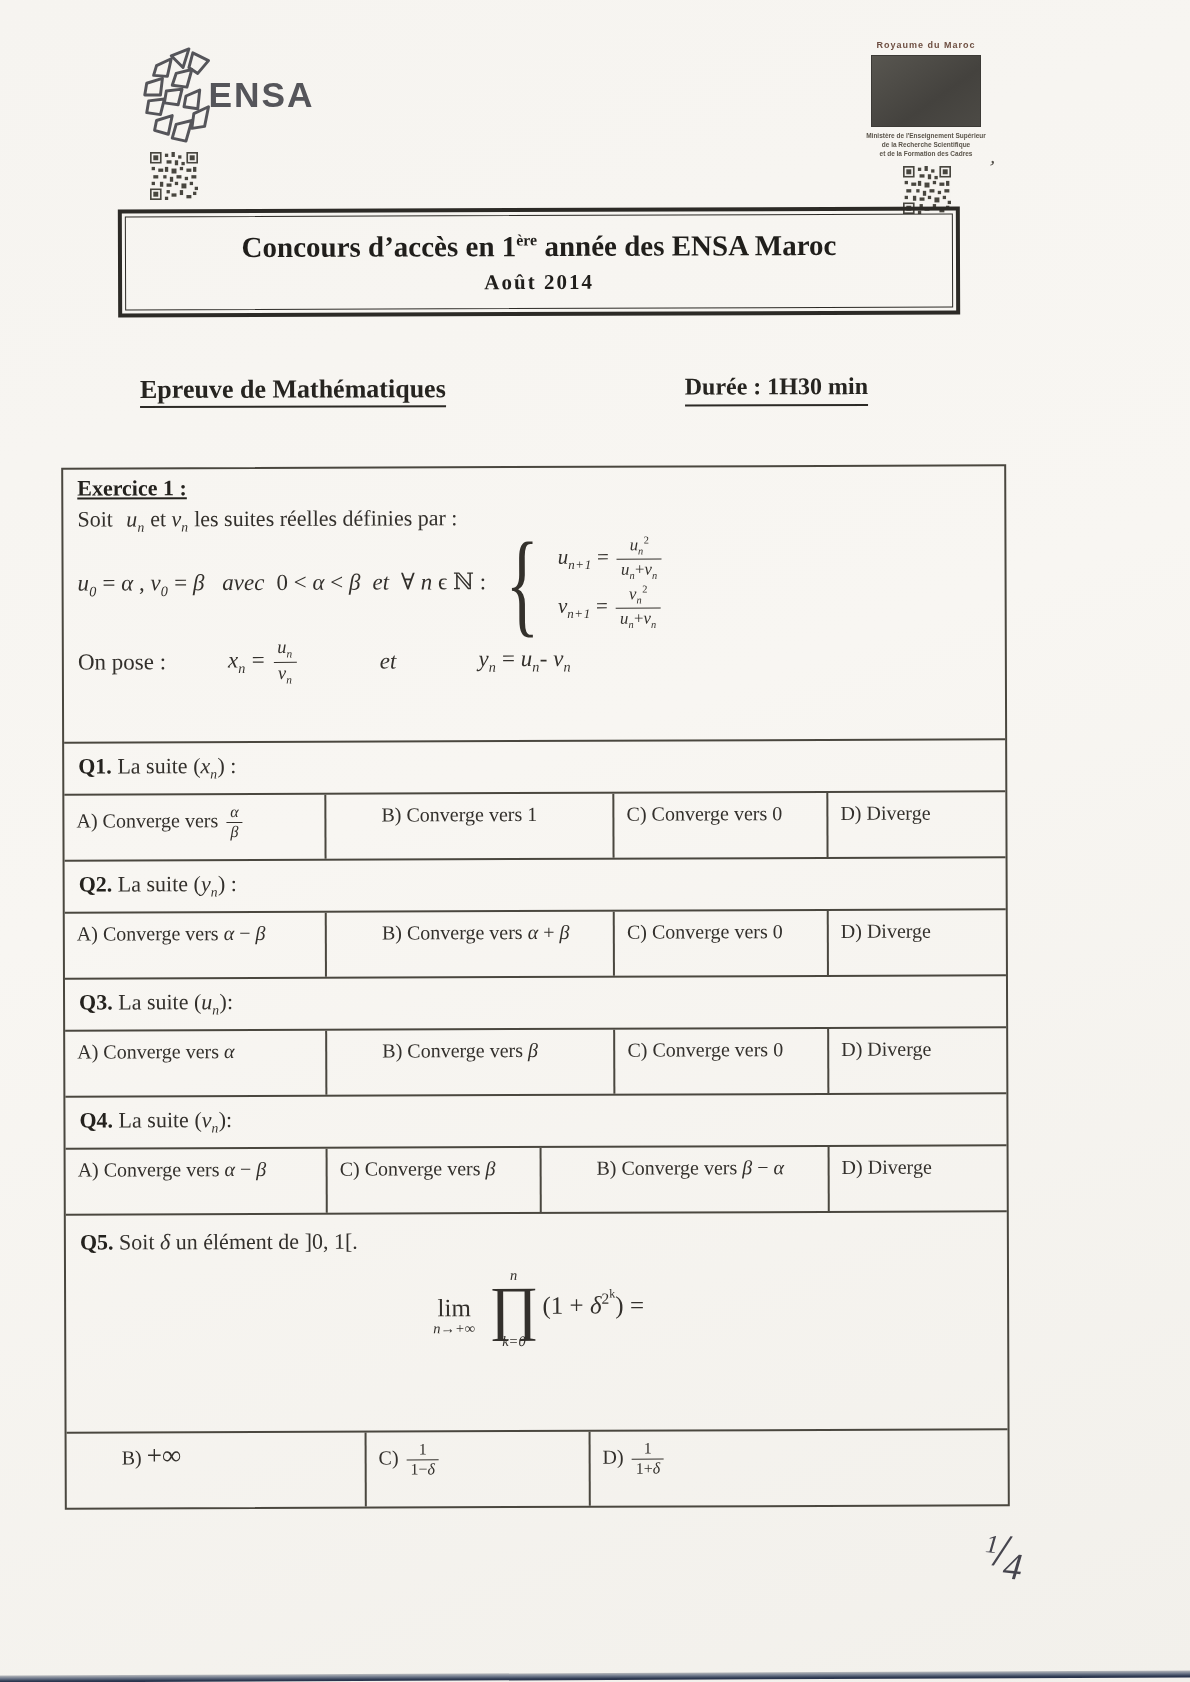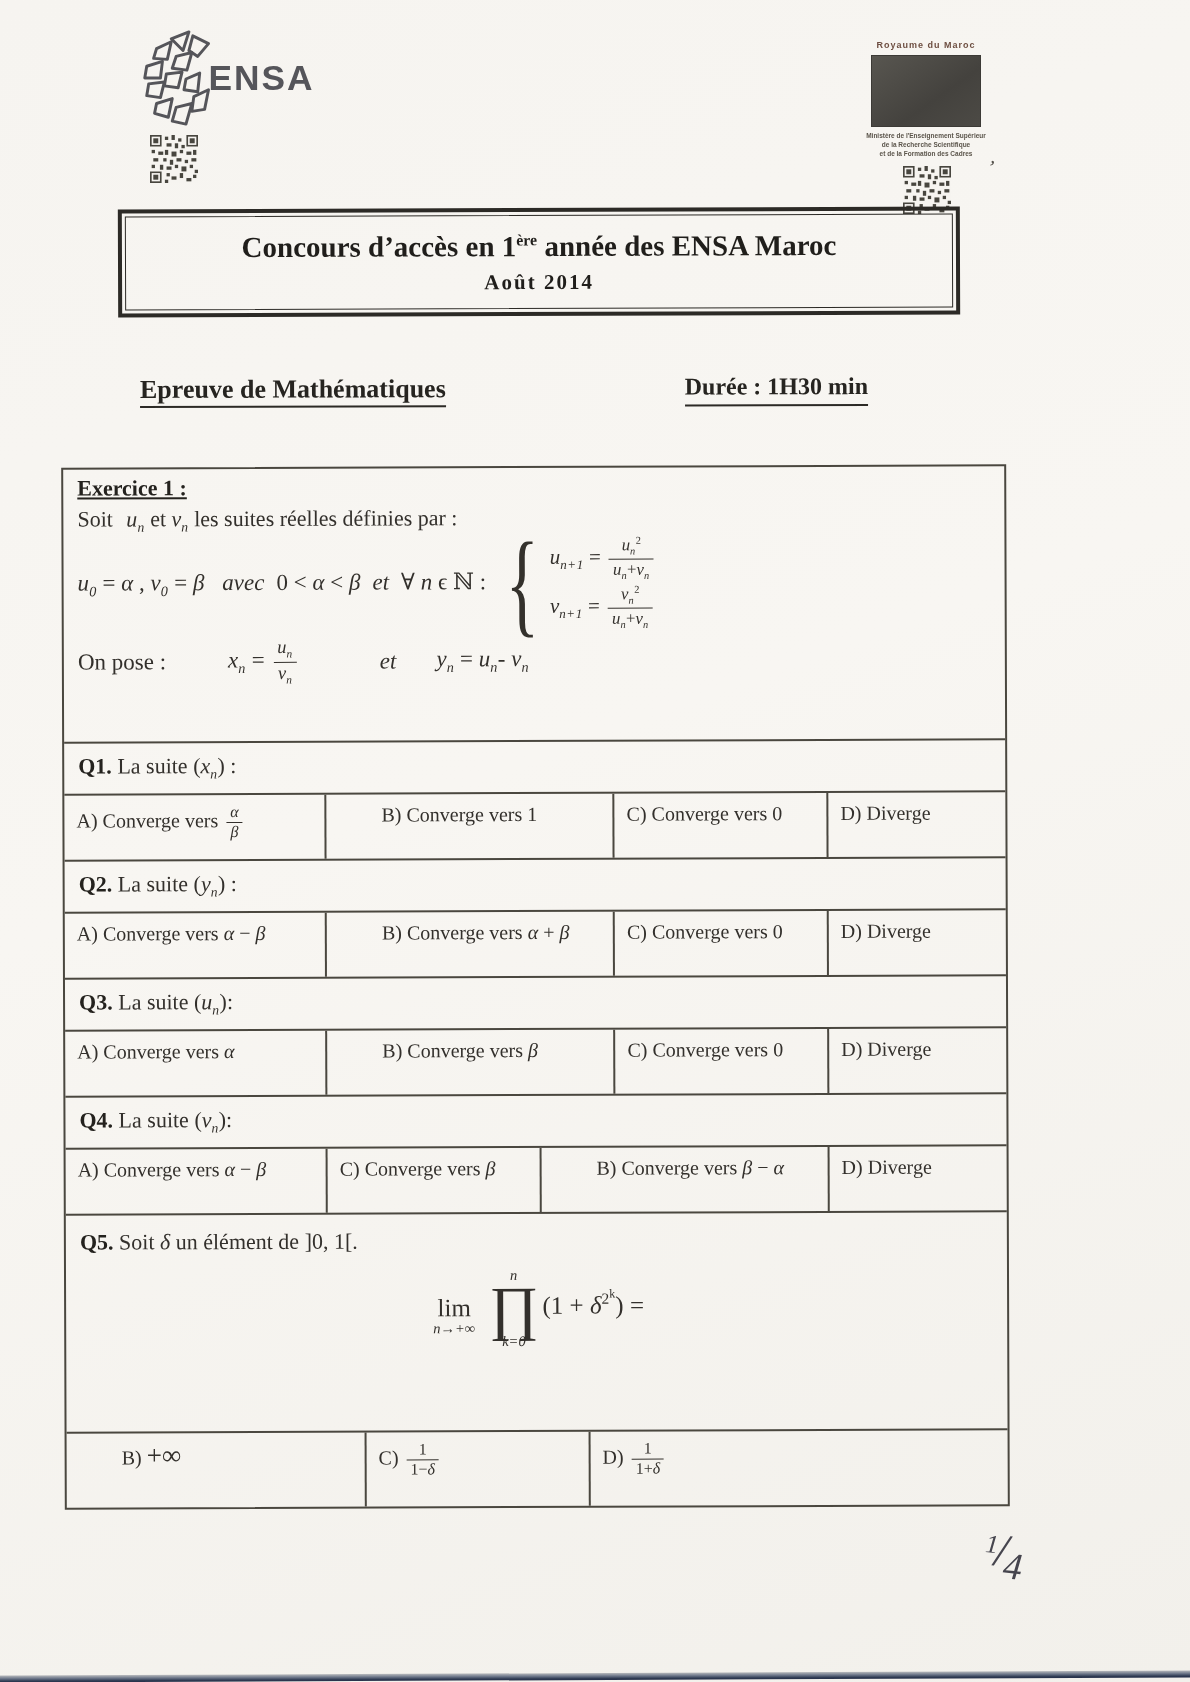--- a/index.html
+++ b/index.html
@@ -2,21 +2,21 @@
 <html><head>
 <meta charset="utf-8">
 <style>
   html,body{margin:0;padding:0;background:#dddbd7;}
   .page{
     position:relative;width:1190px;height:1682px;margin:0 auto;overflow:hidden;
     background:linear-gradient(160deg,#f6f4f0 0%,#f8f6f2 45%,#f2f0eb 100%);
     font-family:"Liberation Serif","DejaVu Serif",serif;color:#33302c;
   }
   
-  .ensa-block{position:absolute;left:140px;top:27px;width:240px;text-decoration:underline;}
+  .ensa-block{position:absolute;left:140px;top:44px;width:240px;text-decoration:underline;}
   .ensa-svg{width:190px;height:102px;display:block;}
   .ensa-text{font-family:"Liberation Sans","DejaVu Sans",sans-serif;font-weight:bold;font-size:36px;fill:#55555a;letter-spacing:2px;}
   .qr{width:48px;height:48px;display:block;}
   .qr-left{margin:6px 0 0 10px;}
   .ministry-block{position:absolute;left:845px;top:40px;width:162px;text-align:center;}
   .kingdom{font-family:"Liberation Sans","DejaVu Sans",sans-serif;font-size:9px;font-weight:bold;color:#6e4f42;letter-spacing:1px;}
   .ministry-logo{width:108px;height:70px;margin:5px auto 5px;background:linear-gradient(145deg,#585650,#44423e 60%,#4c4a45);border:1px solid #3c3a36;}
   .ministry-lines{font-family:"Liberation Sans","DejaVu Sans",sans-serif;font-size:6.5px;font-weight:bold;color:#5b554b;line-height:1.35;}
   .qr-right{margin:8px 0 0 58px;}
   .stray-mark{position:absolute;left:988px;top:156px;font-size:20px;color:#55524c;transform:rotate(14deg);}
@@ -32,26 +32,26 @@
   .subject-right{font-size:24px;font-weight:bold;color:#262420;border-bottom:2.5px solid #2c2a26;padding-bottom:1px;}
   
   .ex-box{position:absolute;left:63px;top:466px;width:945px;border:2px solid #4a473f;box-sizing:border-box;transform:rotate(-0.2deg);}
   .ex-head{height:272px;padding:6px 16px 0 14px;box-sizing:border-box;overflow:hidden;}
   .ex-title{font-size:22px;font-weight:bold;text-decoration:underline;color:#24221e;display:inline-block;}
   .intro-line{font-size:22px;margin-top:5px;}
   .defs-row{display:flex;align-items:center;margin-top:0;}
   .defs-left{font-size:23px;}
   .system{display:inline-flex;align-items:center;margin-left:8px;}
   .brace{font-size:116px;line-height:0.85;transform:scaleX(0.6);transform-origin:center;color:#34312c;}
-  .sys-col{display:inline-flex;flex-direction:column;gap:3px;margin-left:0;}
+  .sys-col{display:inline-flex;flex-direction:column;gap:3px;margin-left:8px;}
   .sys-row{font-size:21px;}
   .onpose{display:flex;align-items:center;margin-top:4px;font-size:23px;}
   .m1{margin-left:62px;}
   .m2{margin-left:80px;font-style:italic;}
-  .m3{margin-left:40px;}
+  .m3{margin-left:82px;}
   
   .q-label{border-top:2px solid #4a473f;height:52px;box-sizing:border-box;padding:10px 0 0 14px;font-size:22px;}
   .a-row{display:flex;border-top:2px solid #4a473f;height:66px;box-sizing:border-box;}
   .cell{box-sizing:border-box;border-right:2px solid #4a473f;padding:9px 6px 0 12px;font-size:20px;overflow:hidden;}
   .cell:last-child{border-right:none;}
   .c1{width:29.2%;}.c2{width:27.3%;margin-left:43px;}.c3{width:23.8%;}.c4{width:19.7%;padding-left:12px;}
   .q5-block{border-top:2px solid #4a473f;height:218px;box-sizing:border-box;padding:14px 14px 0;font-size:22px;}
   .q5-formula{text-align:center;margin-top:14px;font-size:25px;}
   .a-row-q5{height:76px;}
   

